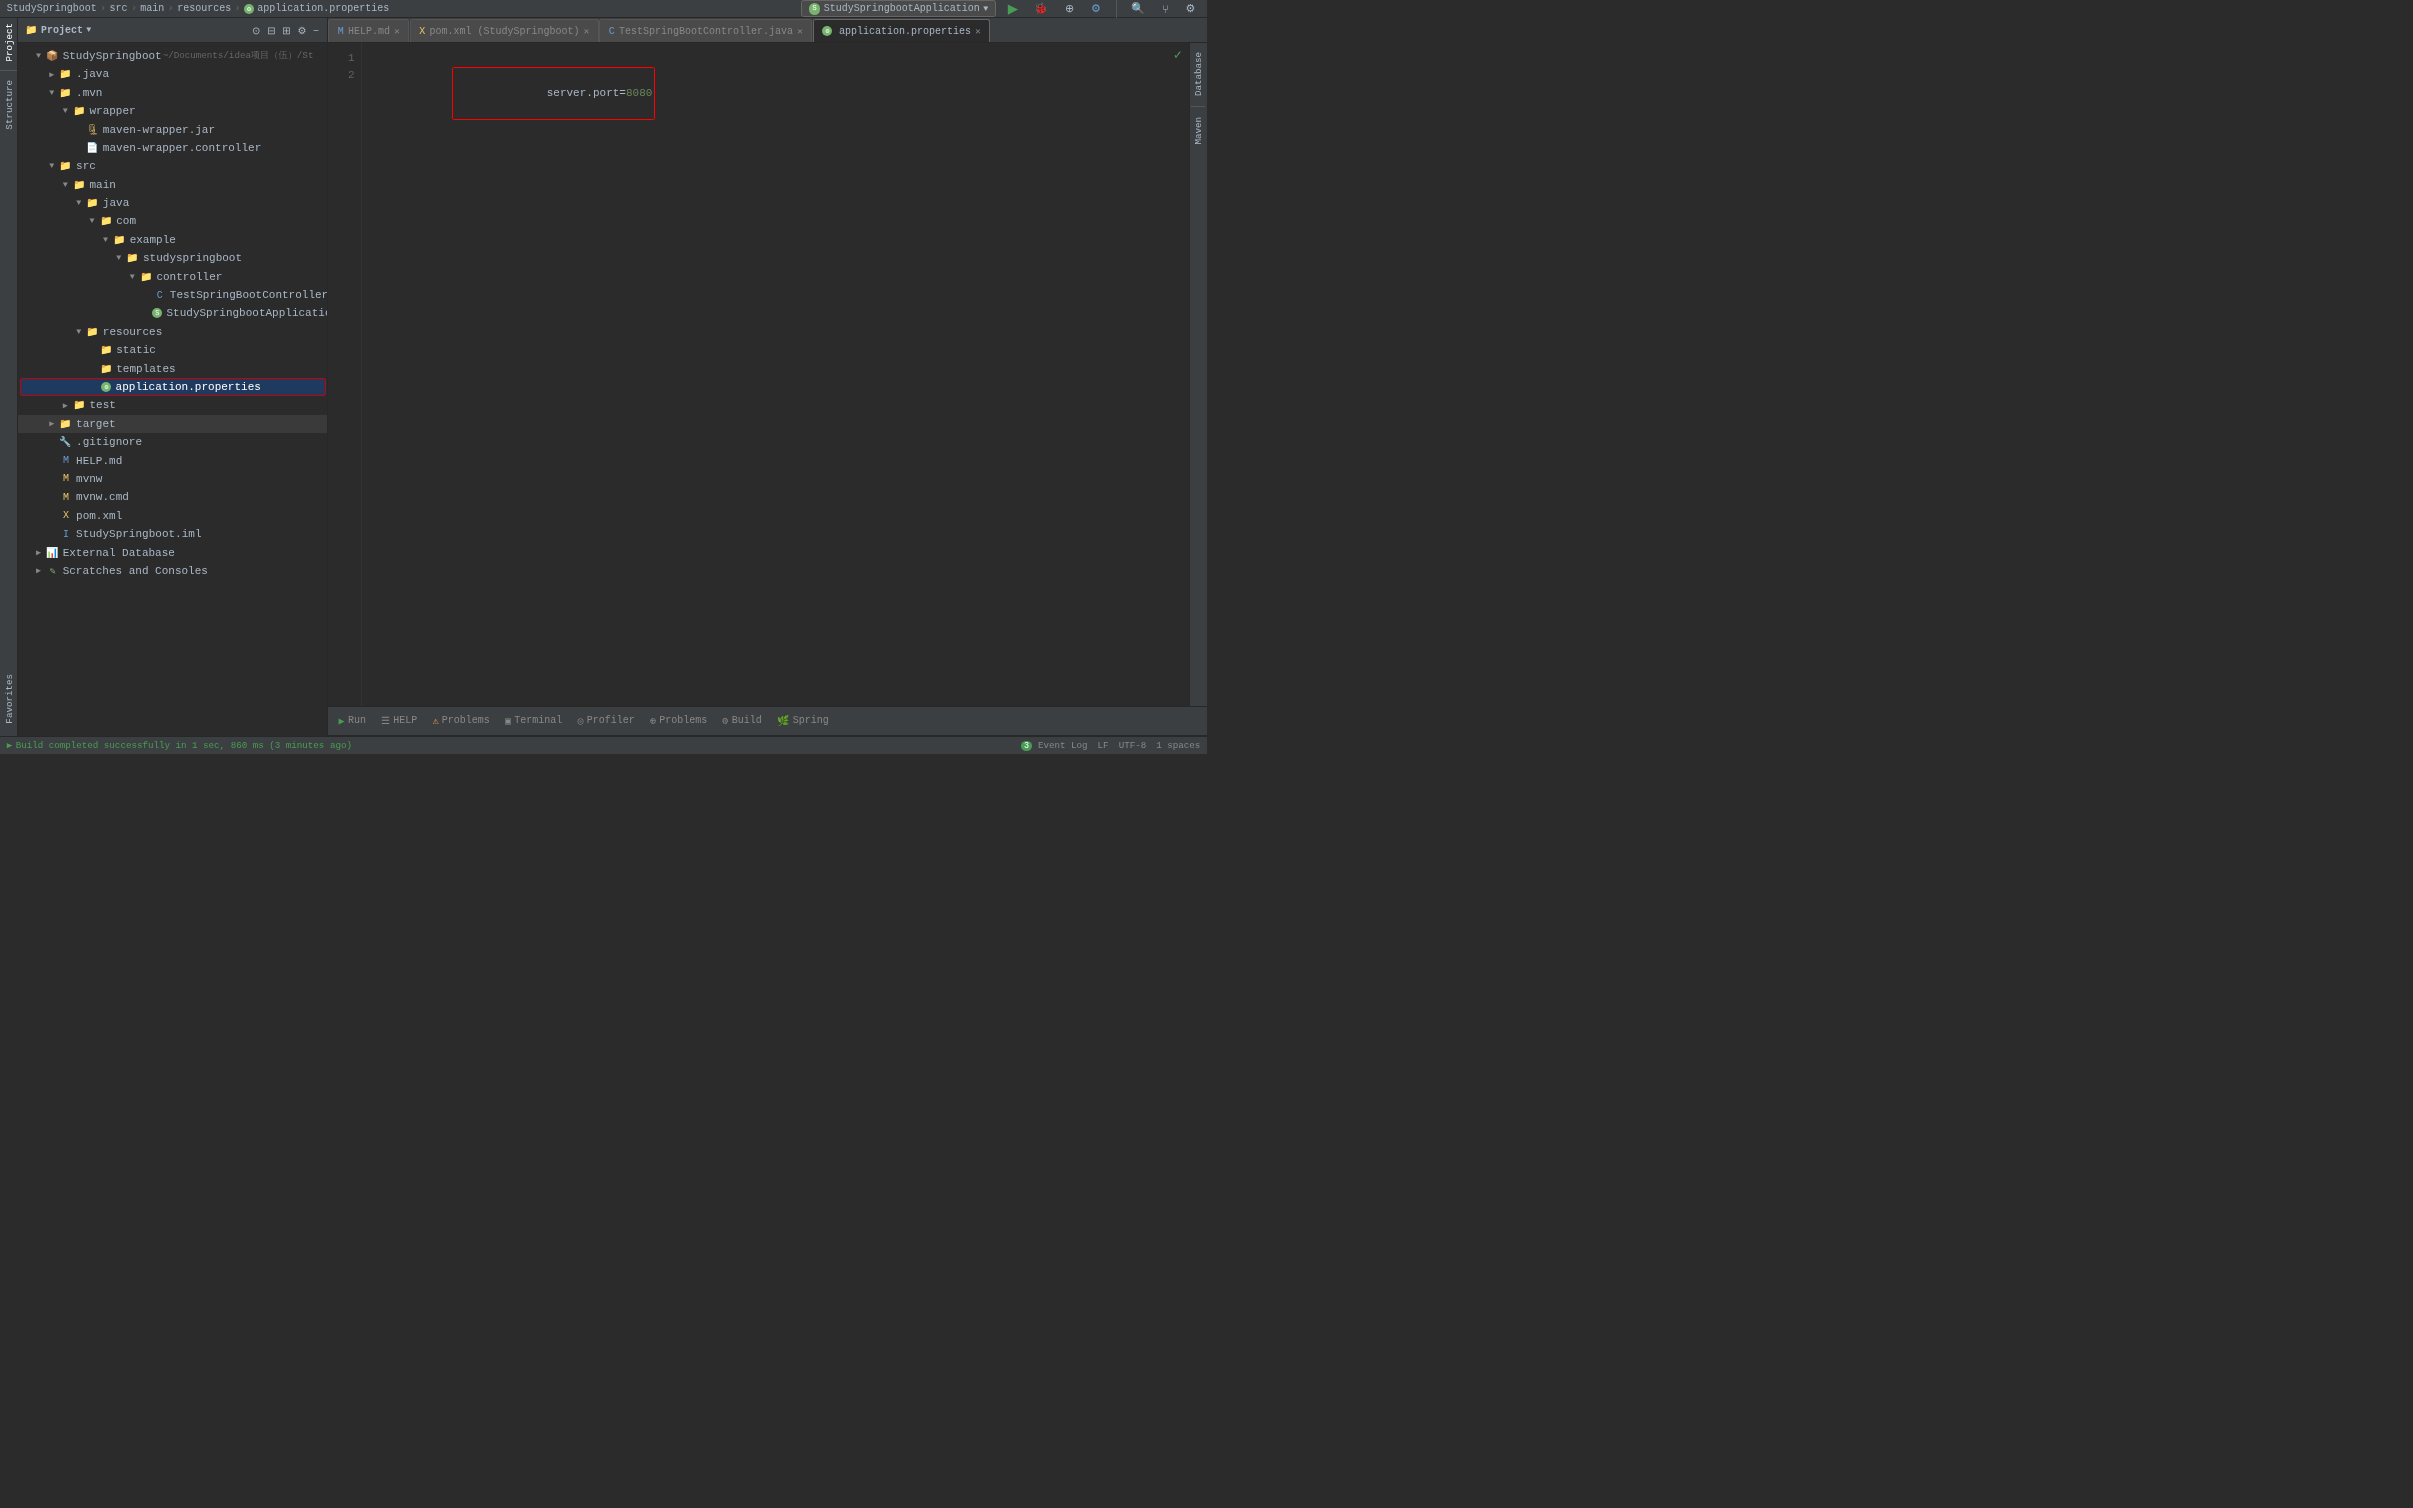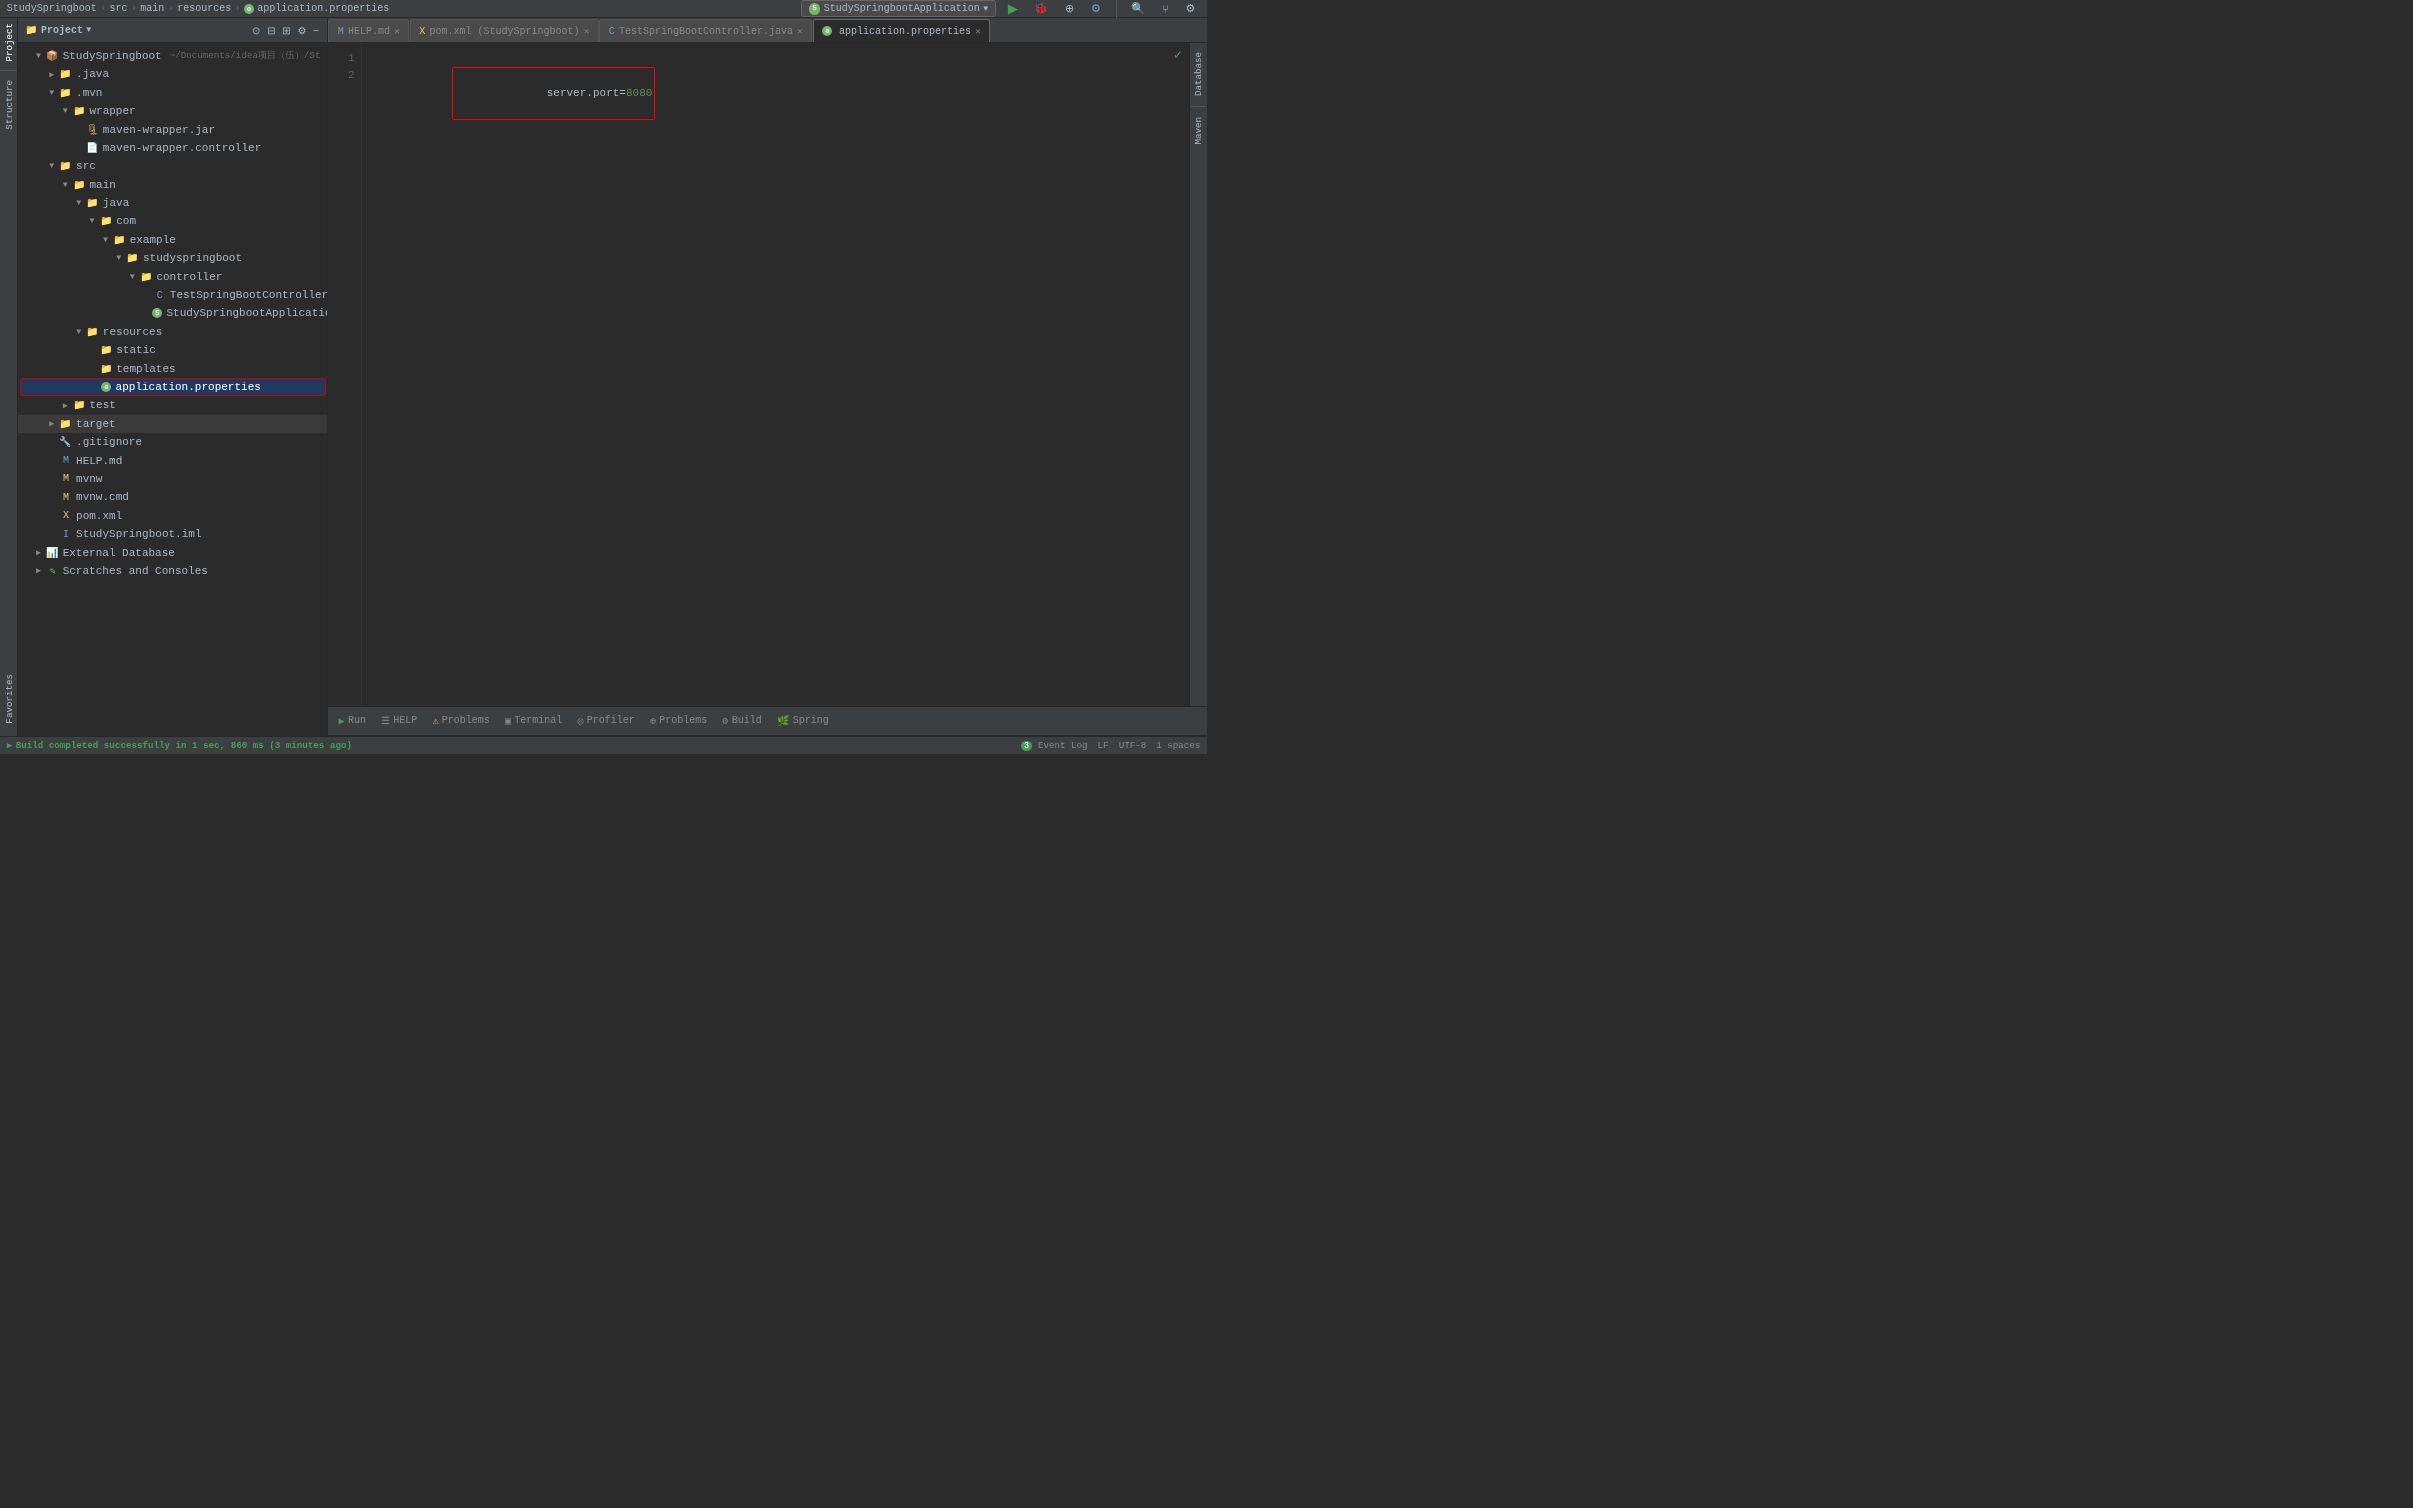--- a/index.html
+++ b/index.html
@@ -309,21 +309,21 @@
       display: flex;
       align-items: center;
       padding: 0 6.7px;
       font-size: 9.2px;
       color: #888;
       border-top: 0.8px solid #282828;
       justify-content: space-between;
     }
     .status-left { display: flex; align-items: center; gap: 3.4px; }
     .status-right { display: flex; align-items: center; gap: 10px; }
-    .status-success { color: #499c54; font-weight: bold; }
+    .status-success { color: #499c54; }
 
     .app-icon {
       display: inline-block;
       width: 11.7px;
       height: 11.7px;
       border-radius: 50%;
       background: #77b56e;
       font-size: 7.5px;
       color: white;
       text-align: center;
@@ -405,21 +405,21 @@
         </div>
       </div>
 
       <div class="project-tree">
 
         <div class="tree-item">
           <div class="tree-indent"></div>
           <span class="tree-arrow">▼</span>
           <span class="tree-icon" style="color:#6a9ccf;">📦</span>
           <span class="tree-label project-root">StudySpringboot</span>
-          <span style="color:#666; font-size:9.2px; margin-left:8px;">~/Documents/idea项目（伍）/St</span>
+          <span style="color:#666; font-size:9.2px; margin-left:1px;">~/Documents/idea项目（伍）/St</span>
         </div>
 
         <div class="tree-item">
           <div class="tree-indent"></div>
             <div class="tree-indent"></div>
           <span class="tree-arrow">▶</span>
           <span class="tree-icon icon-folder-yellow">📁</span>
           <span class="tree-label">.java</span>
         </div>
 

